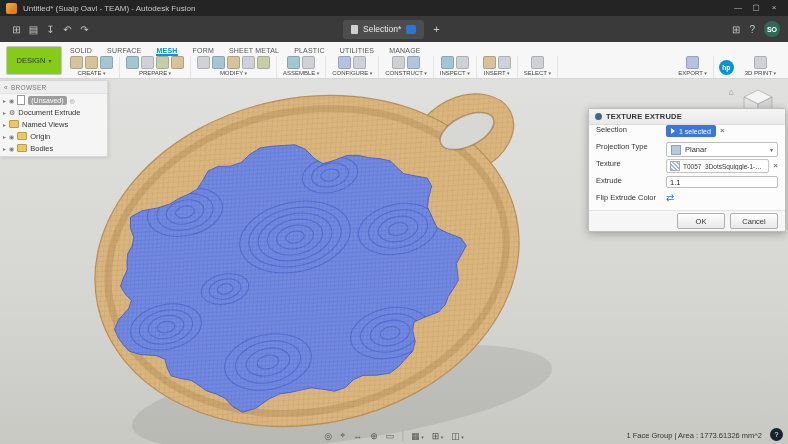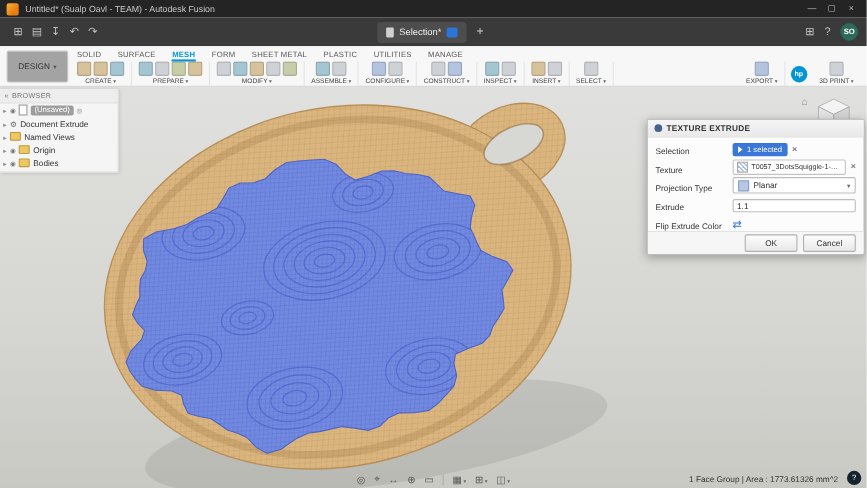--- a/index.html
+++ b/index.html
@@ -20,21 +20,21 @@
   .doctab-icon{width:7px;height:9px;background:#cfcfcf;border-radius:1px;}
   .doctab-label{color:#eee;font-size:8.5px;}
   .doctab-badge{width:10px;height:9px;border-radius:2px;background:#2a74da;}
   .newtab{color:#ccc;font-size:11px;margin-left:9px;}
   .tb-right{margin-left:auto;display:flex;align-items:center;gap:9px;}
   .tb-right .tb-icon{width:auto;}
   .avatar{width:16px;height:16px;border-radius:50%;background:#2d6a5a;color:#fff;font-size:7px;font-weight:bold;display:flex;align-items:center;justify-content:center;}
 
   
   .ribbon{height:36px;background:#f7f7f7;border-bottom:1px solid #d5d5d5;position:relative;}
-  .design-btn{position:absolute;left:6px;top:4px;width:54px;height:27px;background:#a3a3a3;border:1px solid #c6c6c6;border-radius:2px;
+  .design-btn{position:absolute;left:6px;top:4px;width:54px;height:27px;background:#84cc16;border:1px solid #c6c6c6;border-radius:2px;
               font-size:7.5px;color:#333;display:flex;align-items:center;justify-content:center;}
   .design-btn::after{content:" ▾";font-size:6px;color:#555;margin-left:3px;}
   .ribbon-tabs{margin-left:70px;height:14px;display:flex;gap:15px;align-items:flex-end;}
   .rtab{font-size:7px;color:#555;padding-bottom:2px;letter-spacing:.2px;white-space:nowrap;}
   .rtab.active{color:#0696d7;font-weight:bold;border-bottom:2px solid #0696d7;padding-bottom:0;}
   .ribbon-groups{margin-left:64px;height:22px;display:flex;align-items:stretch;padding-right:6px;}
   .rgroup{display:flex;flex-direction:column;align-items:center;padding:0 6px;border-right:1px solid #e4e4e4;}
   .rgroup:last-child{border-right:none;}
   .ricons{display:flex;gap:2px;height:12px;align-items:center;}
   .ricon{width:11px;height:11px;border-radius:2px;border:1px solid rgba(0,0,0,.16);}
@@ -66,21 +66,21 @@
   
   .viewcube{position:absolute;top:6px;right:8px;display:flex;align-items:flex-start;gap:2px;}
   .home-glyph{color:#888;font-size:9px;margin-top:2px;}
 
   
   .dialog{position:absolute;top:29px;left:588px;width:196px;background:#fcfcfc;border:1px solid #bdbdbd;border-radius:2px;
           box-shadow:0 2px 9px rgba(0,0,0,.28);font-size:7.5px;color:#333;}
   .dlg-header{height:15px;background:linear-gradient(#f5f5f5,#e9e9e9);border-bottom:1px solid #ddd;display:flex;align-items:center;gap:4px;
               padding:0 6px;font-size:7.5px;font-weight:bold;color:#333;letter-spacing:.2px;}
   .dlg-dot{width:7px;height:7px;border-radius:50%;background:#46638c;flex:none;}
-  .dlg-row{height:17px;display:flex;align-items:flex-end;padding:0 7px;}
+  .dlg-row{height:17px;display:flex;align-items:flex-start;padding:0 7px;}
   .dlg-label{width:70px;flex:none;color:#333;}
   .dlg-ctrl{flex:1;display:flex;align-items:center;gap:4px;min-width:0;}
   .chip-sel{background:#3b77d8;color:#fff;height:12px;border-radius:2px;display:flex;align-items:center;gap:4px;padding:0 5px;font-size:7px;}
   .cursor-tri{width:0;height:0;border-left:4px solid #fff;border-top:3px solid transparent;border-bottom:3px solid transparent;}
   .x-btn{color:#777;font-weight:bold;font-size:8px;line-height:8px;}
   .x-btn::after{content:"×";}
   .chip-tex{height:12px;border:1px solid #c4c4c4;background:#fff;border-radius:2px;display:flex;align-items:center;gap:3px;padding:0 3px;min-width:0;flex:1;}
   .checker{width:8px;height:8px;flex:none;background:linear-gradient(45deg,#9ab4dd 25%,#fff 25%,#fff 50%,#9ab4dd 50%,#9ab4dd 75%,#fff 75%);background-size:4px 4px;border:1px solid #aaa;}
   .fname{overflow:hidden;text-overflow:ellipsis;white-space:nowrap;font-size:6.5px;color:#333;}
   .select{height:13px;flex:1;border:1px solid #bdbdbd;background:#fff;border-radius:2px;display:flex;align-items:center;gap:4px;padding:0 4px;}
@@ -681,37 +681,37 @@
       <span class="dlg-label">Selection</span>
       <div class="dlg-ctrl">
         <div class="chip-sel">
           <span class="cursor-tri"></span>
           <span>1 selected</span>
         </div>
         <span class="x-btn"></span>
       </div>
     </div>
     <div class="dlg-row">
-      <span class="dlg-label">Texture</span>
-      <div class="dlg-ctrl">
-        <div class="chip-tex">
-          <span class="checker"></span>
-          <span class="fname">T0057_3DotsSquiggle-1-HEIGHT.png</span>
-        </div>
-        <span class="x-btn"></span>
-      </div>
-    </div>
-    <div class="dlg-row">
       <span class="dlg-label">Projection Type</span>
       <div class="dlg-ctrl">
         <div class="select">
           <span class="proj-icon"></span>
           <span>Planar</span>
           <span class="sel-caret"></span>
         </div>
+      </div>
+    </div>
+    <div class="dlg-row">
+      <span class="dlg-label">Texture</span>
+      <div class="dlg-ctrl">
+        <div class="chip-tex">
+          <span class="checker"></span>
+          <span class="fname">T0057_3DotsSquiggle-1-HEIGHT.png</span>
+        </div>
+        <span class="x-btn"></span>
       </div>
     </div>
     <div class="dlg-row">
       <span class="dlg-label">Extrude</span>
       <div class="dlg-ctrl">
         <input class="dlg-input" value="1.1" style="">
       </div>
     </div>
     <div class="dlg-row">
       <span class="dlg-label">Flip Extrude Color</span>

